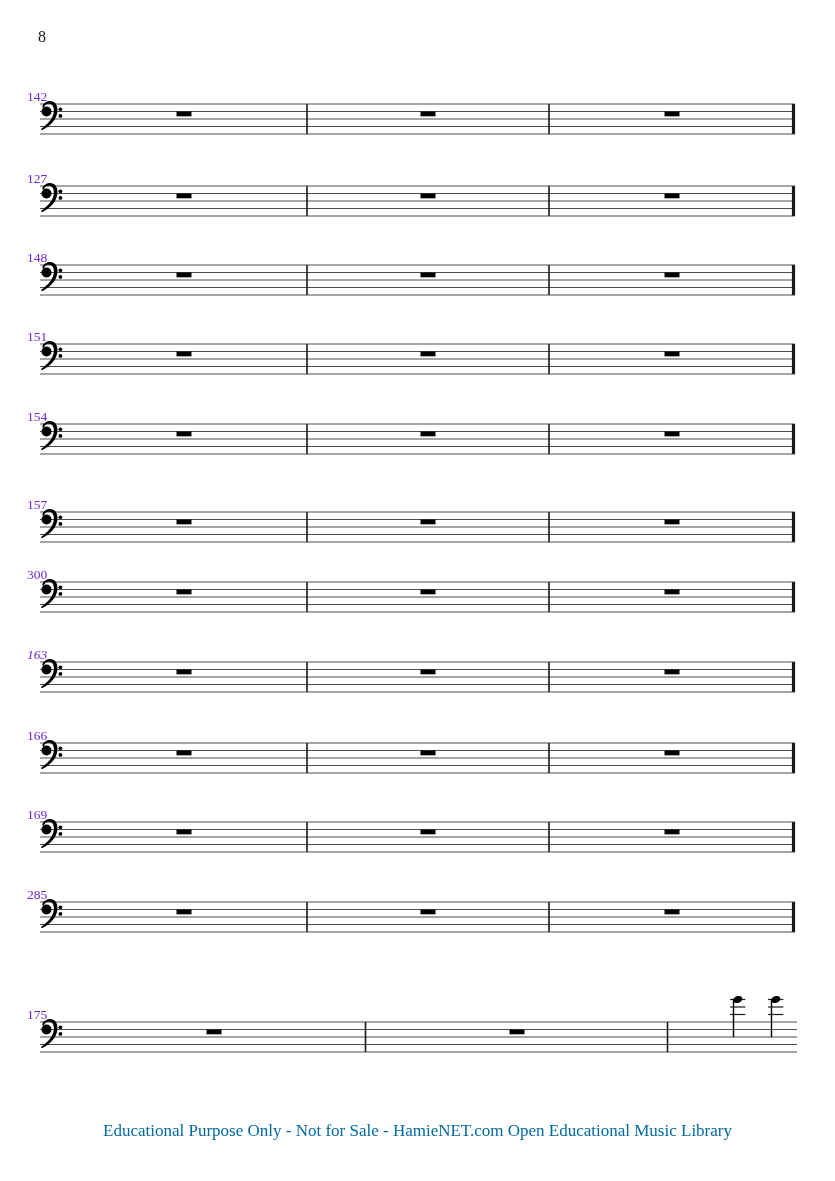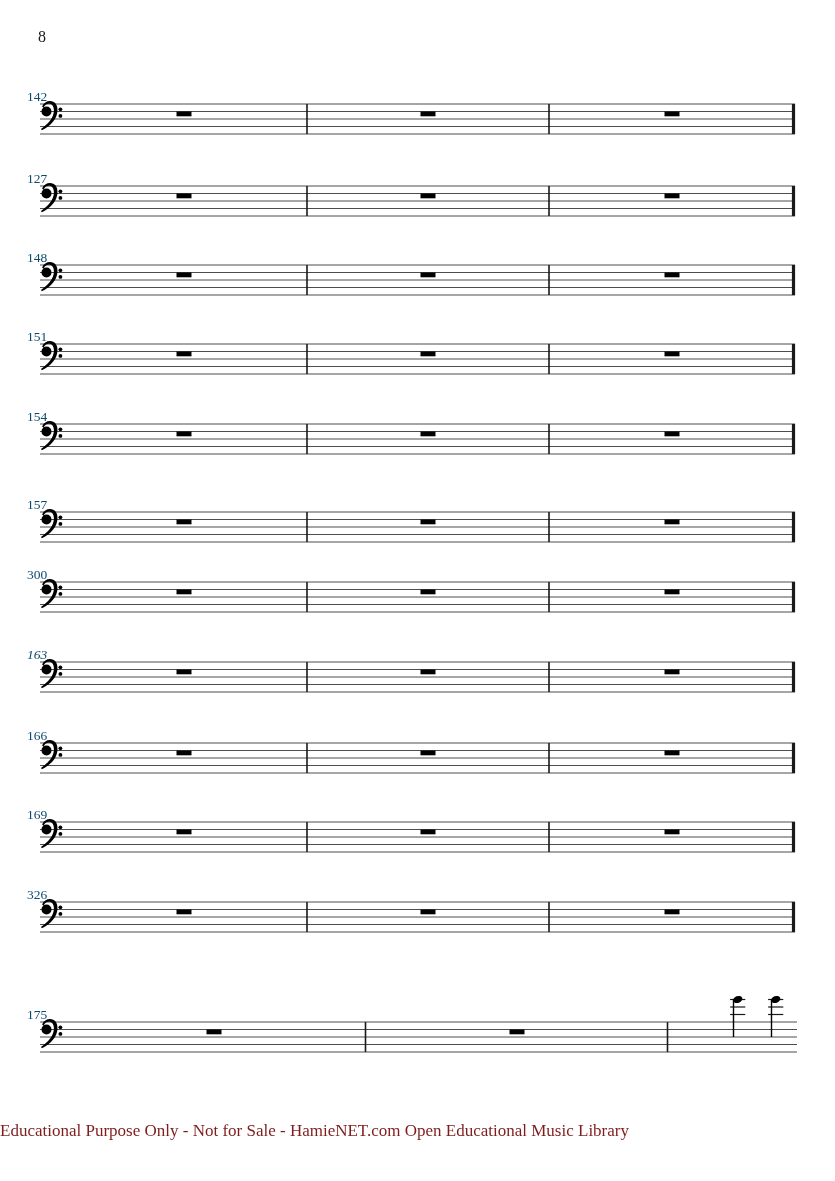--- a/index.html
+++ b/index.html
@@ -27,37 +27,37 @@
     position: absolute;
     left: 0;
     width: 835px;
     height: 70px;
   }
   .measure-number {
     position: absolute;
     left: 27px;
     top: 19px;
     font-size: 13.5px;
-    color: #0c4a6e;
+    color: #6d28d9;
     line-height: 1;
   }
   .staff-svg {
     position: absolute;
     left: 0;
     top: 0;
     display: block;
   }
   .footer {
     position: absolute;
     left: 0;
     top: 1121px;
     width: 835px;
-    text-align: left;
+    text-align: center;
     font-size: 17px;
-    color: #7f1d1d;
+    color: #0369a1;
     line-height: 1.2;
     font-family: Liberation Serif, serif;
   }
 </style>
 </head>
 <body>
 
 <div id="sheet">
   <div class="page-number">8</div>
   <div id="systems">
@@ -285,21 +285,21 @@
           <line x1="307" y1="33" x2="307" y2="63" stroke="#1a1a1a" stroke-width="1.6"></line>
           <line x1="549" y1="33" x2="549" y2="63" stroke="#1a1a1a" stroke-width="1.6"></line>
           <line x1="793.5" y1="33" x2="793.5" y2="63" stroke="#1a1a1a" stroke-width="3.2"></line>
           <rect x="176.5" y="40.5" width="15" height="4.8" fill="#000000"></rect>
           <rect x="420.5" y="40.5" width="15" height="4.8" fill="#000000"></rect>
           <rect x="664.5" y="40.5" width="15" height="4.8" fill="#000000"></rect>
         </svg>
   </section>
 
   <section class="system" style="top: 868.5px;">
-    <div class="measure-number">326</div>
+    <div class="measure-number">285</div>
     <svg class="staff-svg" width="835" height="70" viewBox="0 0 835 70" xmlns="http://www.w3.org/2000/svg">
           <line x1="40" y1="33" x2="795" y2="33" stroke="#4d4d4d" stroke-width="1"></line>
           <line x1="40" y1="40.5" x2="795" y2="40.5" stroke="#4d4d4d" stroke-width="1"></line>
           <line x1="40" y1="48" x2="795" y2="48" stroke="#4d4d4d" stroke-width="1"></line>
           <line x1="40" y1="55.5" x2="795" y2="55.5" stroke="#4d4d4d" stroke-width="1"></line>
           <line x1="40" y1="63" x2="795" y2="63" stroke="#4d4d4d" stroke-width="1"></line>
           <g transform="translate(40,30)" fill="#000000">
             <circle cx="6.5" cy="10.5" r="5"></circle>
             <path d="M1,28 C8,23 13.6,17 13.9,10 C14.1,5.4 12.1,2.7 8.8,2.7 C6.1,2.7 4.1,4.4 3.7,7 L2.1,5.4 C3.6,2 6.6,0 10,0 C14.7,0 17.7,3.8 17.5,9.4 C17.2,17.9 11,24.6 1.9,29.3 Z"></path>
             <circle cx="20.4" cy="8.3" r="1.9"></circle>

